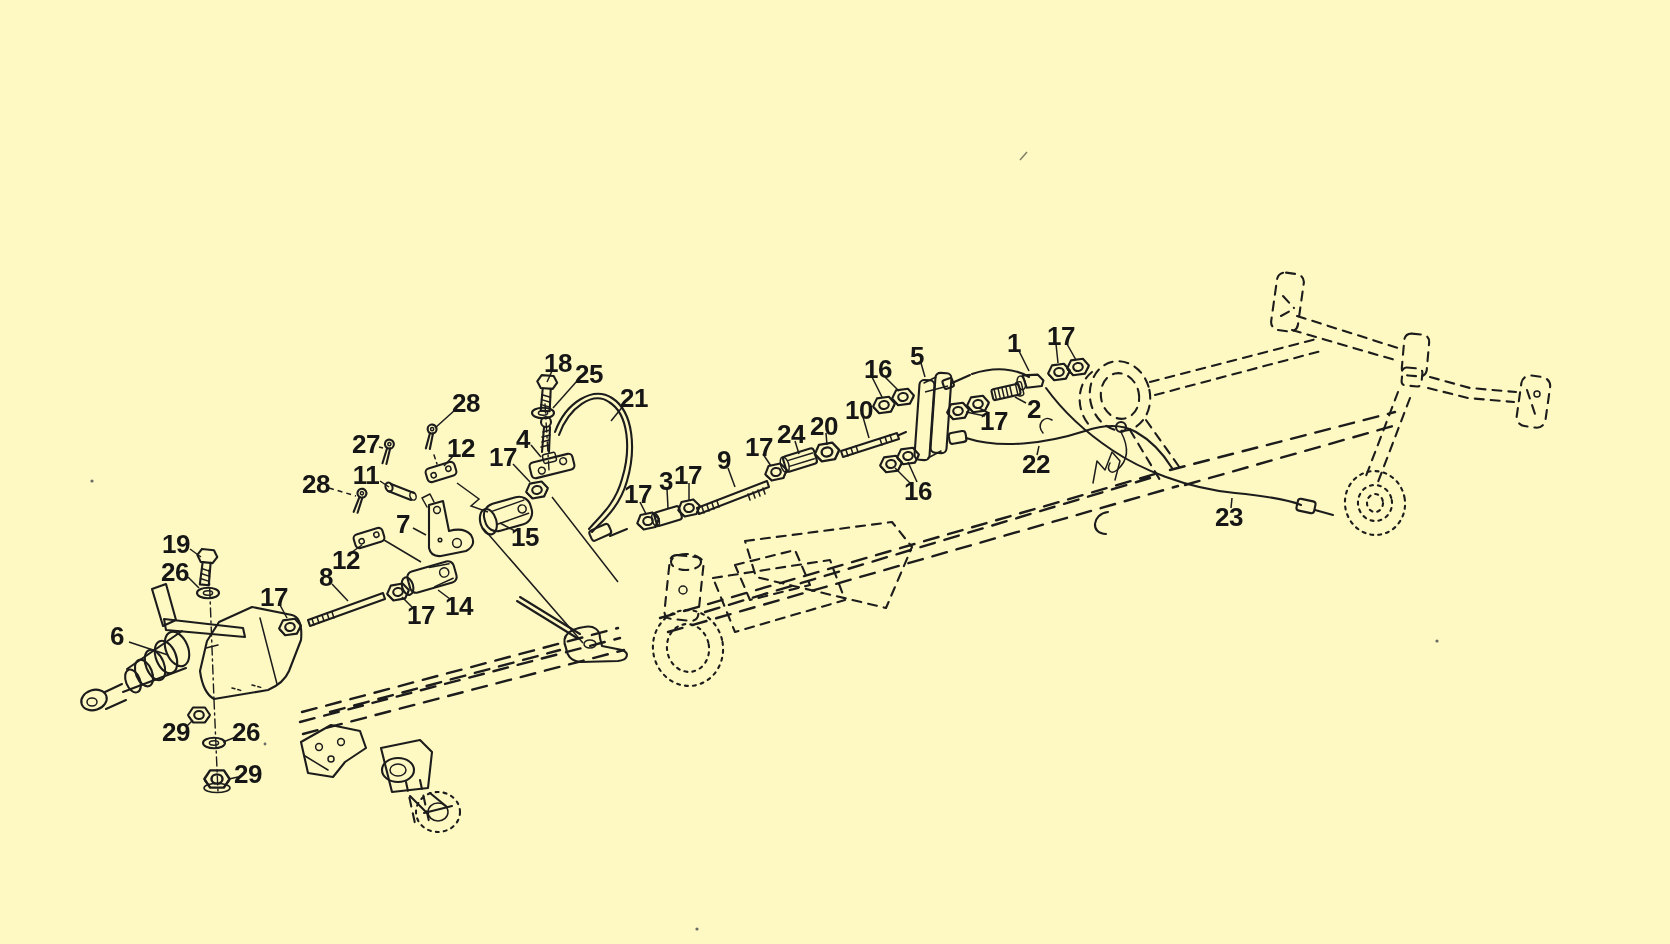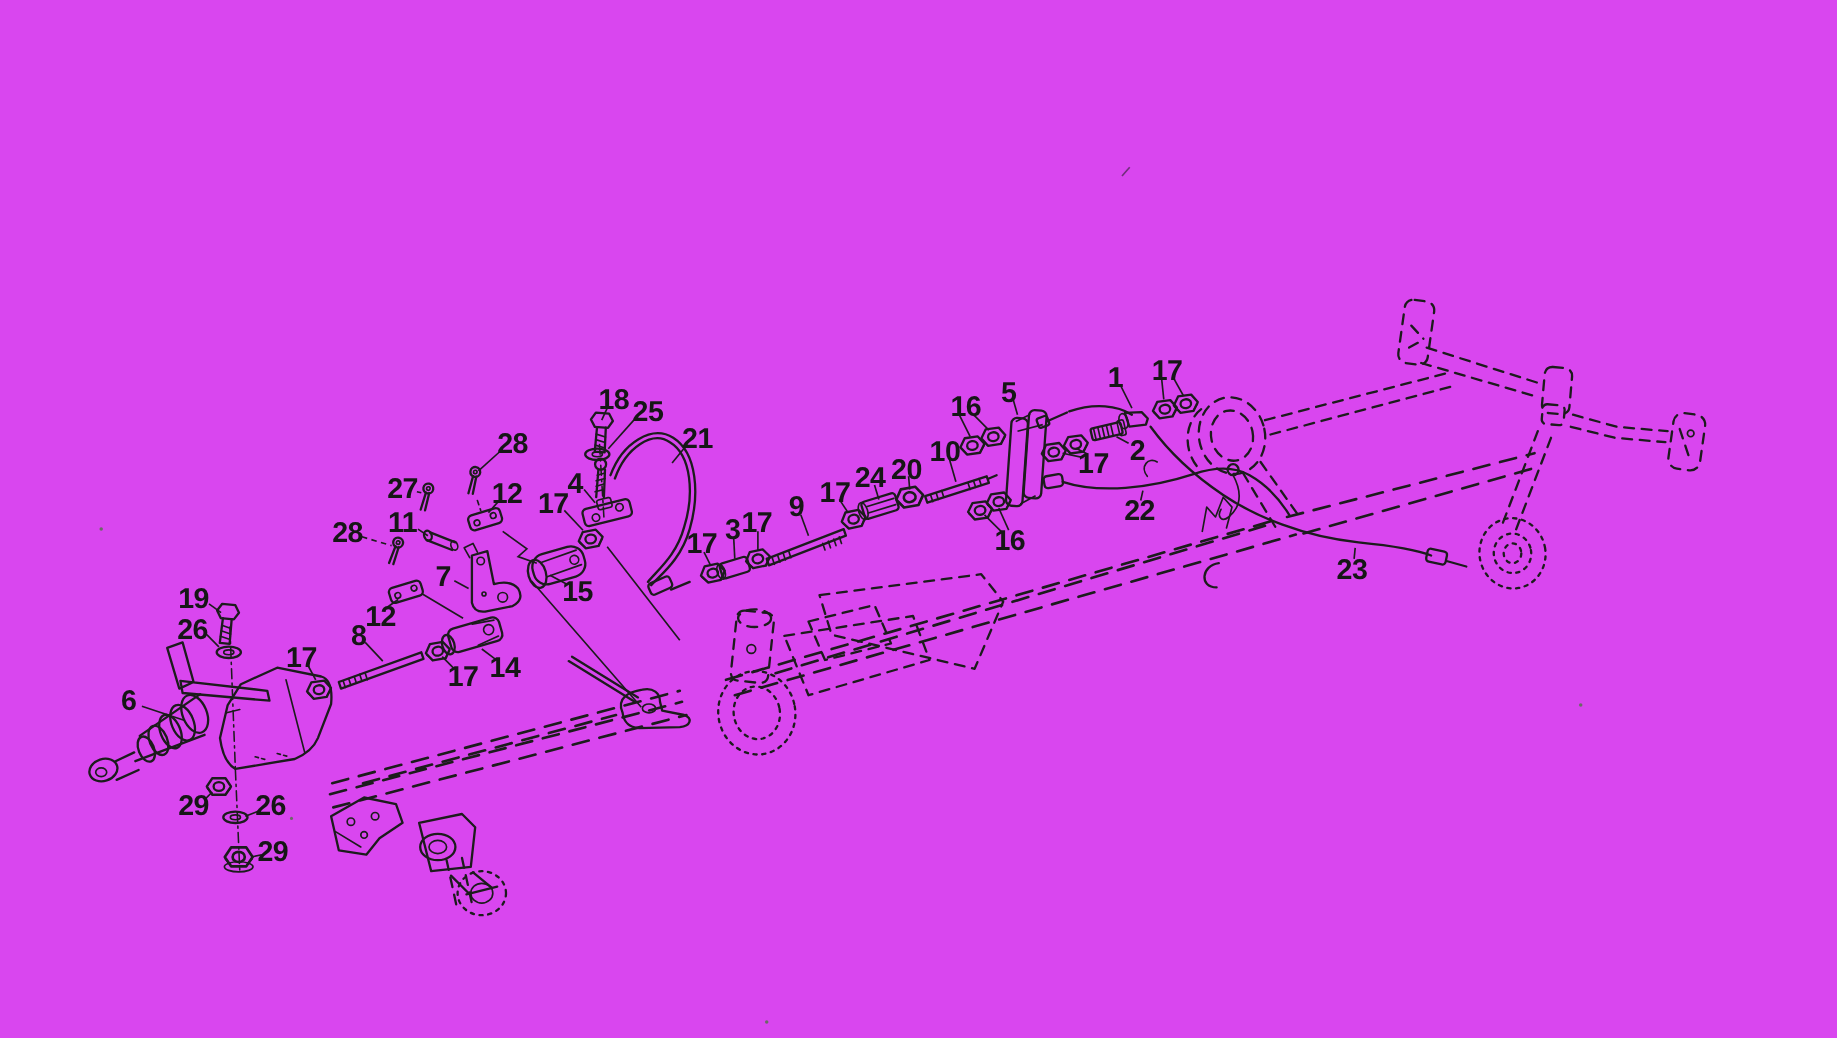--- a/index.html
+++ b/index.html
@@ -1,16 +1,16 @@
 <!DOCTYPE html>
 <html><head>
 <meta charset="utf-8">
 <style>
   html,body{margin:0;padding:0;background:#e8e8e4;}
-  .stage{position:relative;width:1670px;height:944px;background:#d946ef;overflow:hidden;
+  .stage{position:relative;width:1670px;height:944px;background:#fef9c3;overflow:hidden;
          font-family:"Liberation Sans",sans-serif;}
   svg{position:absolute;left:0;top:0;}
   .ink{stroke:#1c1c1c;fill:none;stroke-width:2.1;stroke-linecap:round;stroke-linejoin:round;}
   .thin{stroke-width:1.5;}
   .dash{stroke-dasharray:15 10;stroke-width:2.4;}
   .dash-s{stroke-dasharray:9 7;}
   .dot{stroke-dasharray:3 5;}
   .cl{stroke-dasharray:9 4 2 4;stroke-width:1.4;}
   .lead{stroke:#1c1c1c;stroke-width:1.5;fill:none;}
   .num{font:700 26px "Liberation Sans",sans-serif;fill:#161616;letter-spacing:-0.5px;}

